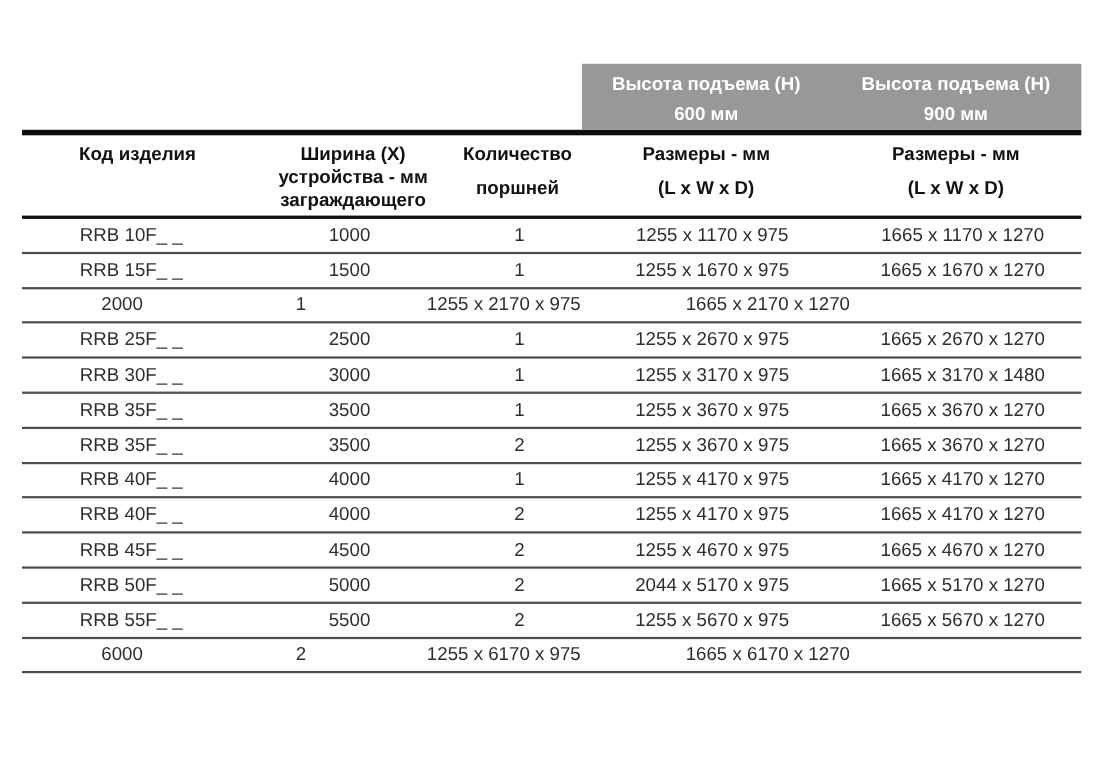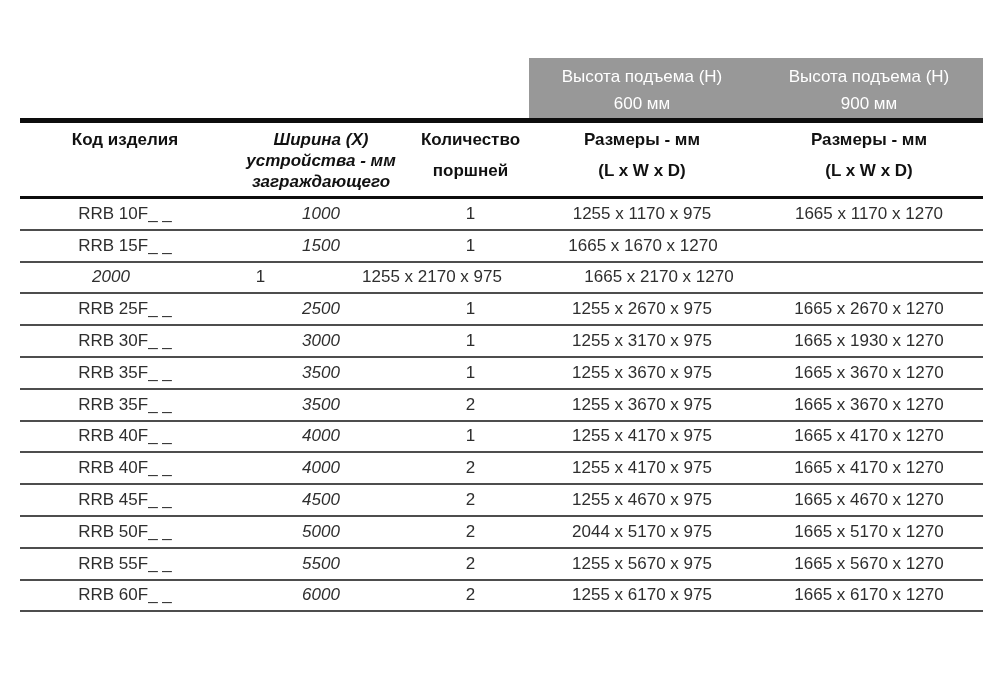--- a/index.html
+++ b/index.html
@@ -33,21 +33,21 @@
   .banner {
     display: flex;
     width: 454px;
     background: var(--banner-bg, #989898);
   }
   .banner-cell {
     box-sizing: border-box;
     padding-top: 5px;
     text-align: center;
     color: var(--banner-text, #ffffff);
-    font-weight: normal;
+    font-weight: bold;
     font-size: 17px;
     line-height: 27px;
   }
   .banner-cell.b0 { width: 226px; }
   .banner-cell.b1 { width: 228px; }
   
   .thick-rule {
     height: 5px;
     background: var(--rule-dark, #0d0d0d);
   }
@@ -69,30 +69,31 @@
     color: var(--header-text, #111111);
     line-height: 21px;
   }
   .hcell.gap .hline + .hline { margin-top: 10px; }
   
   .trow {
     display: flex;
     height: 29.8px;
     align-items: center;
     border-bottom: 2px solid var(--row-line, #4d4d4d);
+    gap: 13px;
   }
   .cell {
     box-sizing: border-box;
     text-align: center;
     font-size: 17px;
     color: var(--text, #2e2e2e);
     white-space: nowrap;
   }
   .c0 { width: 210px; }
-  .c1 { width: 182px; font-style: italic; }
+  .c1 { width: 182px; }
   .c2 { width: 117px; }
   .c3 { width: 226px; }
   .c4 { width: 228px; }
   
   .footnote {
     position: absolute;
     left: 18px;
     top: 629px;
     font-size: 17.5px;
     color: var(--text, #2e2e2e);
@@ -150,41 +151,42 @@
           <div class="cell c0">RRB 10F_ _</div>
           <div class="cell c1">1000</div>
           <div class="cell c2">1</div>
           <div class="cell c3">1255 x 1170 x 975</div>
           <div class="cell c4">1665 x 1170 x 1270</div>
         </div>
         <div class="trow">
           <div class="cell c0">RRB 15F_ _</div>
           <div class="cell c1">1500</div>
           <div class="cell c2">1</div>
+          <div class="cell c3">1255 x 1670 x 975</div>
           <div class="cell c4">1665 x 1670 x 1270</div>
         </div>
         <div class="trow">
           <div class="cell c1">2000</div>
           <div class="cell c2">1</div>
           <div class="cell c3">1255 x 2170 x 975</div>
           <div class="cell c4">1665 x 2170 x 1270</div>
         </div>
         <div class="trow">
           <div class="cell c0">RRB 25F_ _</div>
           <div class="cell c1">2500</div>
           <div class="cell c2">1</div>
           <div class="cell c3">1255 x 2670 x 975</div>
           <div class="cell c4">1665 x 2670 x 1270</div>
         </div>
         <div class="trow">
           <div class="cell c0">RRB 30F_ _</div>
           <div class="cell c1">3000</div>
           <div class="cell c2">1</div>
           <div class="cell c3">1255 x 3170 x 975</div>
-          <div class="cell c4">1665 x 1930 x 1270</div>
+          <div class="cell c4">1665 x 3170 x 1480</div>
         </div>
         <div class="trow">
           <div class="cell c0">RRB 35F_ _</div>
           <div class="cell c1">3500</div>
           <div class="cell c2">1</div>
           <div class="cell c3">1255 x 3670 x 975</div>
           <div class="cell c4">1665 x 3670 x 1270</div>
         </div>
         <div class="trow">
           <div class="cell c0">RRB 35F_ _</div>
@@ -222,21 +224,20 @@
           <div class="cell c4">1665 x 5170 x 1270</div>
         </div>
         <div class="trow">
           <div class="cell c0">RRB 55F_ _</div>
           <div class="cell c1">5500</div>
           <div class="cell c2">2</div>
           <div class="cell c3">1255 x 5670 x 975</div>
           <div class="cell c4">1665 x 5670 x 1270</div>
         </div>
         <div class="trow">
-          <div class="cell c0">RRB 60F_ _</div>
           <div class="cell c1">6000</div>
           <div class="cell c2">2</div>
           <div class="cell c3">1255 x 6170 x 975</div>
           <div class="cell c4">1665 x 6170 x 1270</div>
         </div>
       </div>
 
   </div>
 
 </div>

